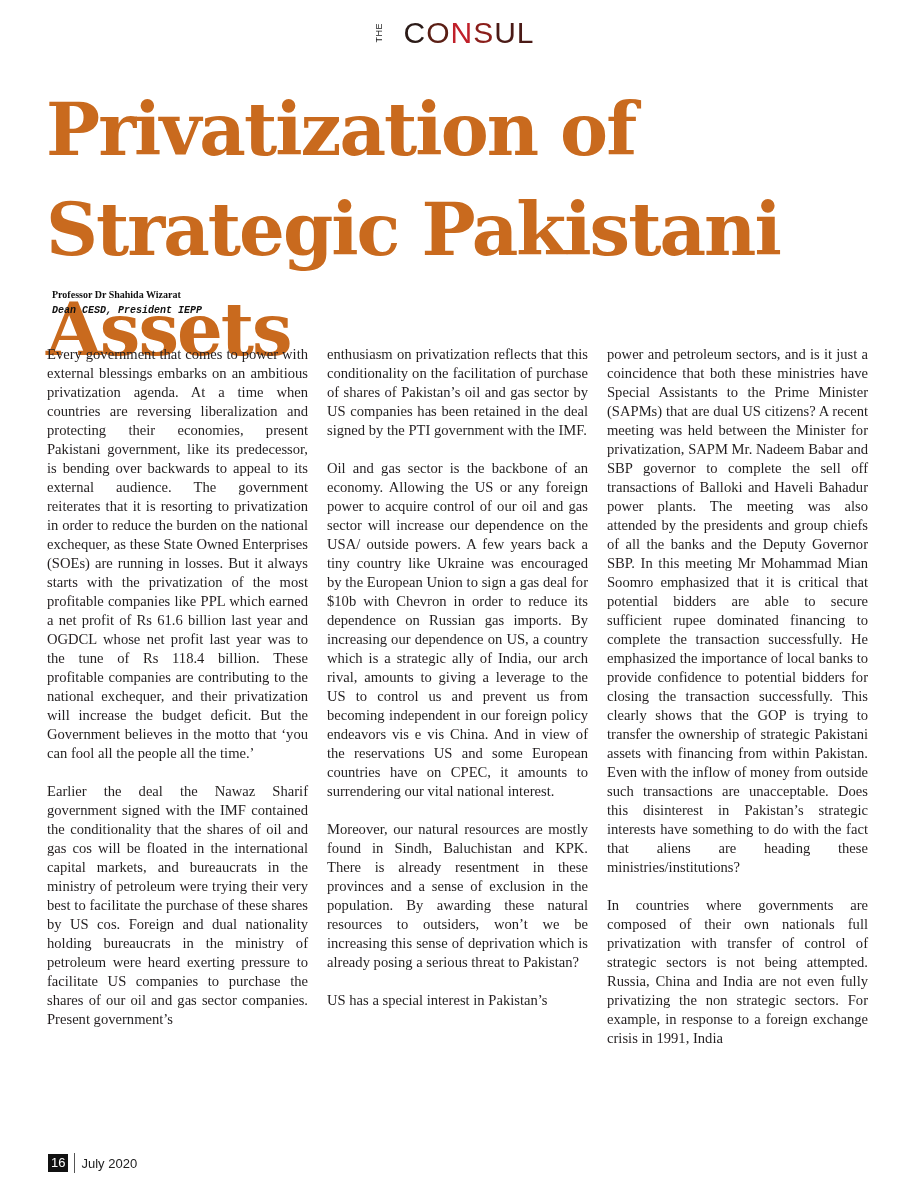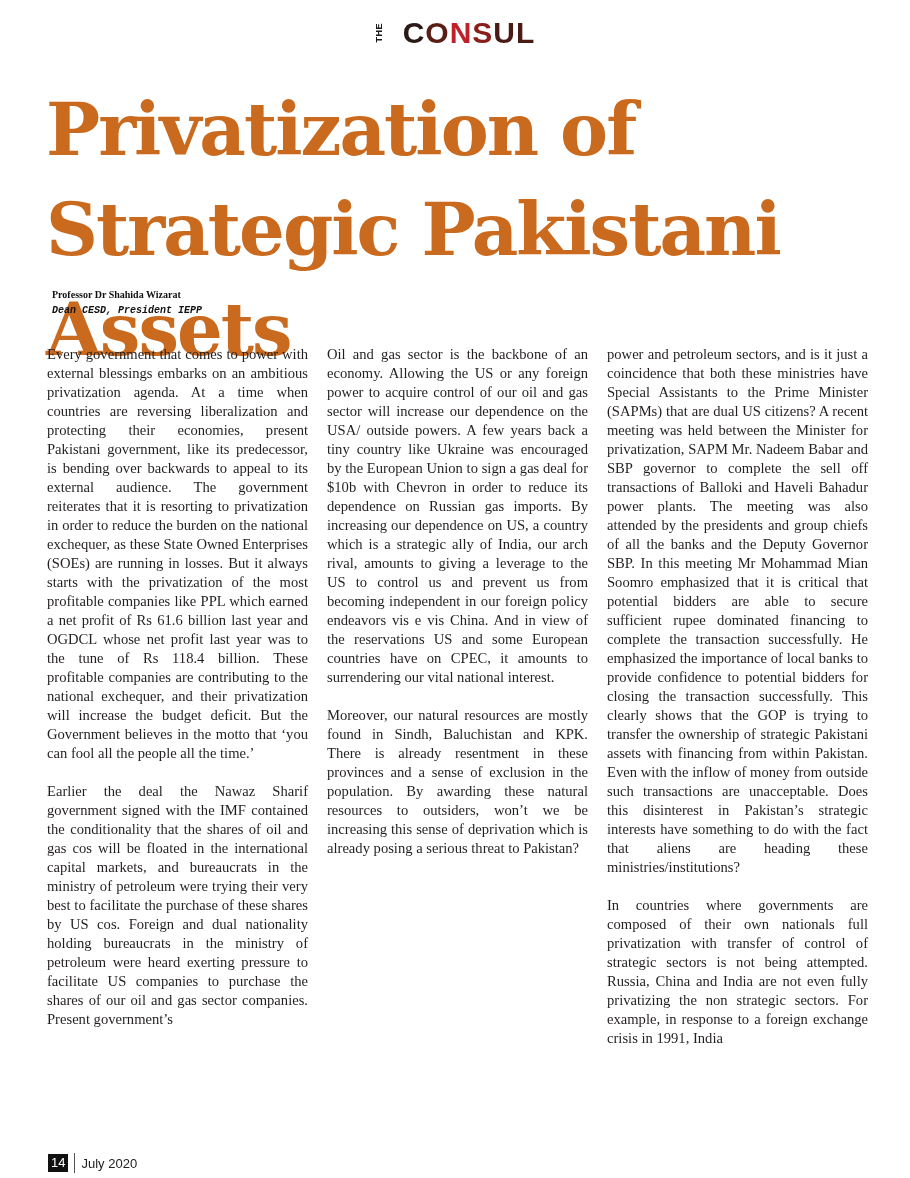--- a/index.html
+++ b/index.html
@@ -1,18 +1,18 @@
 <!DOCTYPE html>
 <html><head>
   <meta charset="utf-8">
   <style>
     html, body { margin: 0; padding: 0; background: #ffffff; }
     body { width: 910px; height: 1178px; position: relative; overflow: hidden; color: #231f20; }
     .masthead { position: absolute; top: 18px; left: 0; width: 910px; text-align: center; }
-    .logo { display: inline-flex; align-items: center; font-family: "Liberation Sans", sans-serif; font-weight: bold; gap: 17px; }
+    .logo { display: inline-flex; align-items: center; font-family: "Liberation Sans", sans-serif; font-weight: normal; gap: 17px; }
     .logo-the { writing-mode: vertical-rl; transform: rotate(180deg); font-size: 9px; letter-spacing: 0.5px; color: #1a1a1a; margin-right: 2px; line-height: 1; }
     .logo-main { font-size: 30px; letter-spacing: 1px; line-height: 1; }
     .logo-main .c1 { color: #2a1a17; }
     .logo-main .c2 { color: #5a1e14; }
     .logo-main .c3 { color: #c0202a; }
     .logo-main .c4 { color: #8a1e1a; }
     .logo-main .c5 { color: #4a1a16; }
     .title { position: absolute; left: 46px; top: 80px; width: 840px; margin: 0;
       font-family: "DejaVu Serif", serif; font-weight: bold; color: #c96a1e;
       font-size: 72px; line-height: 100px; letter-spacing: -2px; }
@@ -42,26 +42,28 @@
   <div>Professor Dr Shahida Wizarat</div>
   <div class="role">Dean CESD, President IEPP</div>
 </div>
 
 <main class="columns">
   <div class="col">
     <p>Every government that comes to power with external blessings embarks on an ambitious privatization agenda. At a time when countries are reversing liberalization and protecting their economies, present Pakistani government, like its predecessor, is bending over backwards to appeal to its external audience. The government reiterates that it is resorting to privatization in order to reduce the burden on the national exchequer, as these State Owned Enterprises (SOEs) are running in losses. But it always starts with the privatization of the most profitable companies like PPL which earned a net profit of Rs 61.6 billion last year and OGDCL whose net profit last year was to the tune of Rs 118.4 billion. These profitable companies are contributing to the national exchequer, and their privatization will increase the budget deficit. But the Government believes in the motto that ‘you can fool all the people all the time.’</p>
     <p>Earlier the deal the Nawaz Sharif government signed with the IMF contained the conditionality that the shares of oil and gas cos will be floated in the international capital markets, and bureaucrats in the ministry of petroleum were trying their very best to facilitate the purchase of these shares by US cos. Foreign and dual nationality holding bureaucrats in the ministry of petroleum were heard exerting pressure to facilitate US companies to purchase the shares of our oil and gas sector companies. Present government’s</p>
   </div>
   <div class="col">
+    <p>enthusiasm on privatization reflects that this conditionality on the facilitation of purchase of shares of Pakistan’s oil and gas sector by US companies has been retained in the deal signed by the PTI government with the IMF.</p>
     <p>Oil and gas sector is the backbone of an economy. Allowing the US or any foreign power to acquire control of our oil and gas sector will increase our dependence on the USA/ outside powers. A few years back a tiny country like Ukraine was encouraged by the European Union to sign a gas deal for $10b with Chevron in order to reduce its dependence on Russian gas imports. By increasing our dependence on US, a country which is a strategic ally of India, our arch rival, amounts to giving a leverage to the US to control us and prevent us from becoming independent in our foreign policy endeavors vis e vis China. And in view of the reservations US and some European countries have on CPEC, it amounts to surrendering our vital national interest.</p>
     <p>Moreover, our natural resources are mostly found in Sindh, Baluchistan and KPK. There is already resentment in these provinces and a sense of exclusion in the population. By awarding these natural resources to outsiders, won’t we be increasing this sense of deprivation which is already posing a serious threat to Pakistan?</p>
+    <p>US has a special interest in Pakistan’s</p>
   </div>
   <div class="col">
     <p>power and petroleum sectors, and is it just a coincidence that both these ministries have Special Assistants to the Prime Minister (SAPMs) that are dual US citizens? A recent meeting was held between the Minister for privatization, SAPM Mr. Nadeem Babar and SBP governor to complete the sell off transactions of Balloki and Haveli Bahadur power plants. The meeting was also attended by the presidents and group chiefs of all the banks and the Deputy Governor SBP.  In this meeting Mr Mohammad Mian Soomro emphasized that it is critical that potential bidders are able to secure sufficient rupee dominated financing to complete the transaction successfully. He emphasized the importance of local banks to provide confidence to potential bidders for closing the transaction successfully. This clearly shows that the GOP is trying to transfer the ownership of strategic Pakistani assets with financing from within Pakistan. Even with the inflow of money from outside such transactions are unacceptable. Does this disinterest in Pakistan’s strategic interests have something to do with the fact that aliens are heading these ministries/institutions?</p>
     <p>In countries where governments are composed of their own nationals full privatization with transfer of control of strategic sectors is not being attempted. Russia, China and India are not even fully privatizing the non strategic sectors. For example, in response to a foreign exchange crisis in 1991, India</p>
   </div>
 </main>
 
 <footer class="footer">
-  <span class="page-num">14</span>
+  <span class="page-num">16</span>
   <span class="sep"></span>
   <span class="issue">July 2020</span>
 </footer>
 
 </body></html>

